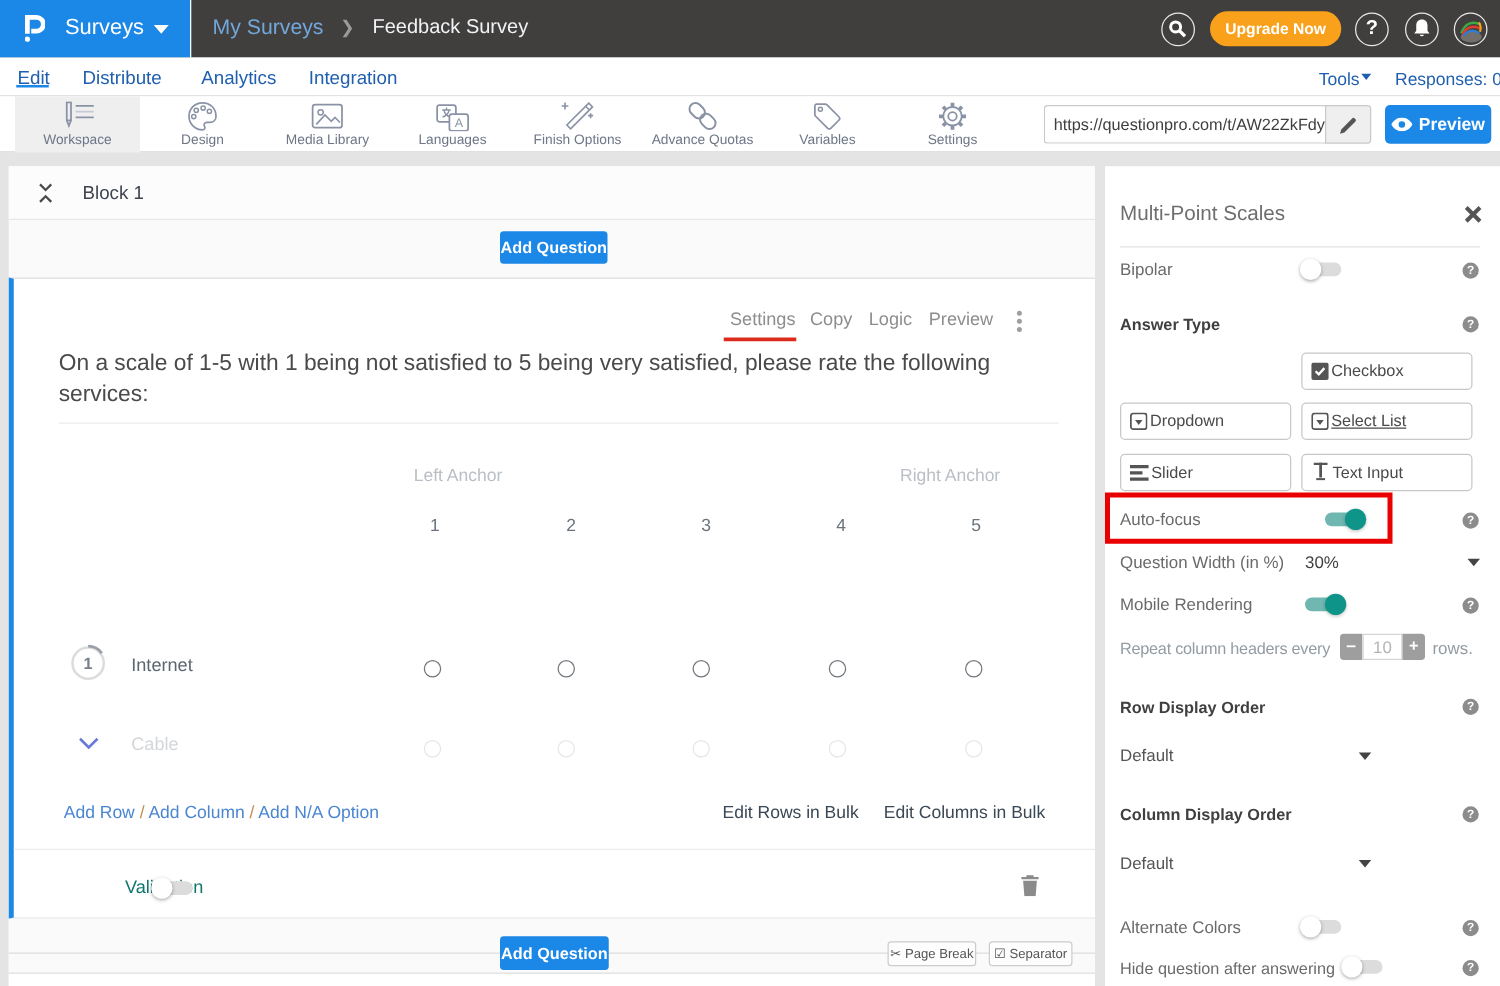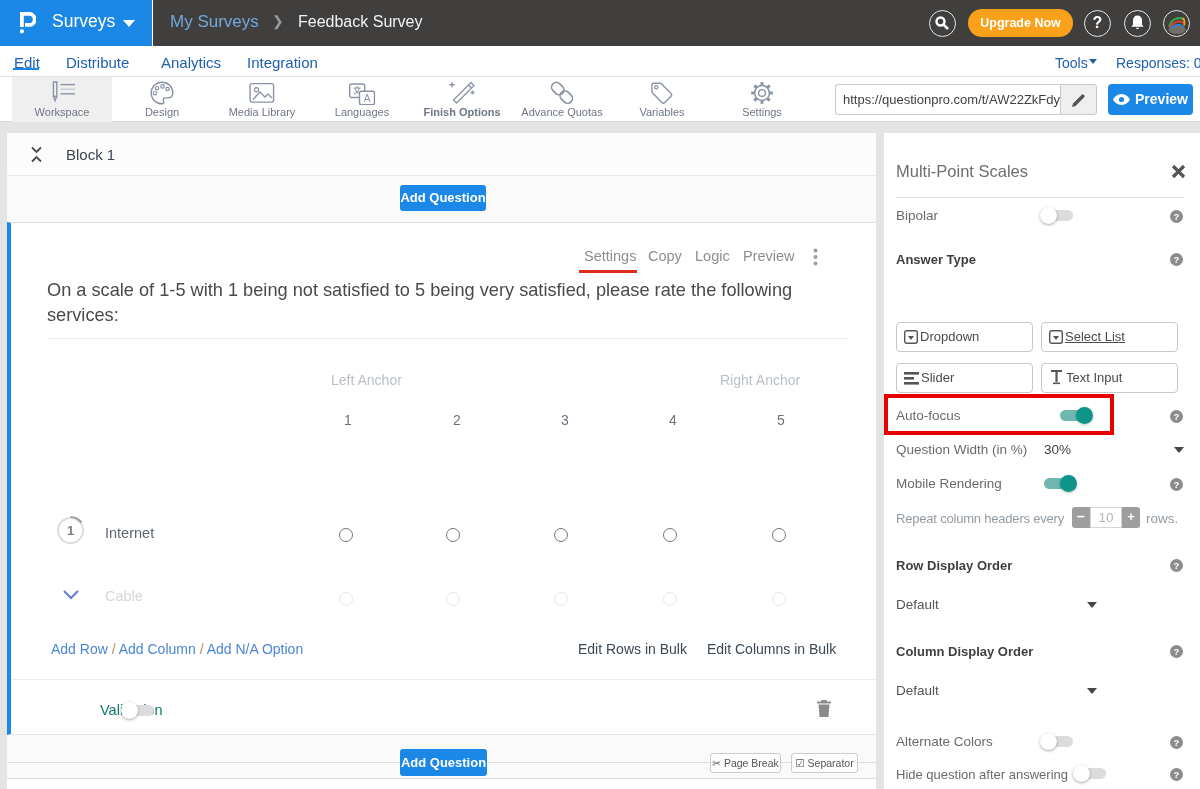--- a/index.html
+++ b/index.html
@@ -176,21 +176,21 @@
         <line x1="8.7" y1="5" x2="8.7" y2="7"></line>
         <line x1="5.3" y1="7" x2="12.1" y2="7"></line>
         <path d="M10.8,7 C10.2,10 8,12 5.5,12.6"></path>
         <path d="M6.6,7 C7.2,10 9.4,12 11.9,12.6"></path>
       </g>
       <rect x="11" y="10.2" width="15" height="13.5" rx="2" fill="#fff" stroke="#8a93a5" stroke-width="1.4"></rect>
       <text x="15.3" y="20.6" font-size="10" fill="#8a93a5" font-family="Liberation Sans">A</text>
     </svg>
     <div class="tlabel">Languages</div>
   </div>
-  <div class="tile" style="left:412px;font-weight:bold;">
+  <div class="tile" style="left:412px;">
     <svg class="ticon" width="27" height="24" viewBox="0 0 27 24">
       <g stroke="#8a93a5" stroke-width="1.3" fill="none">
         <path d="M22.5,1.5 l3,3 L8,22 l-3,-3 Z"></path>
         <line x1="20" y1="4" x2="23" y2="7"></line>
         <line x1="3.5" y1="1" x2="3.5" y2="6.5"></line>
         <line x1="0.8" y1="3.75" x2="6.2" y2="3.75"></line>
         <line x1="24" y1="9.5" x2="24" y2="13.5"></line>
         <line x1="22" y1="11.5" x2="26" y2="11.5"></line>
       </g>
     </svg>
@@ -336,20 +336,25 @@
   <div class="sbLbl" style="top:75px;">Bipolar</div>
   <div class="tog off" style="left:156px; top:74px;">
       <div class="track"></div>
       <div class="knob"></div>
     </div>
   <div class="help" style="top:77px;">?</div>
 
   <div class="sbBold" style="top:119px;">Answer Type</div>
   <div class="help" style="top:120px;">?</div>
 
+  <div class="atBtn" style="left:157px; top:149px;">
+    <svg class="atIcon" width="14" height="14" viewBox="0 0 14 14">
+        <rect x="0" y="0" width="14" height="14" rx="2" fill="#555"></rect>
+        <path d="M3.5,7 L6,9.5 L10.5,4.5" stroke="#fff" stroke-width="1.8" fill="none"></path>
+      </svg>Checkbox</div>
   <div class="atBtn" style="left:12px; top:189px;">
     <svg class="atIcon" width="14" height="14" viewBox="0 0 14 14">
         <rect x="0.7" y="0.7" width="12.6" height="12.6" rx="2" fill="none" stroke="#555" stroke-width="1.4"></rect>
         <path d="M4,6 h6 l-3,4 z" fill="#555"></path>
       </svg>Dropdown</div>
   <div class="atBtn" style="left:157px; top:189px;text-decoration:underline;">
     <svg class="atIcon" width="14" height="14" viewBox="0 0 14 14">
         <rect x="0.7" y="0.7" width="12.6" height="12.6" rx="2" fill="none" stroke="#555" stroke-width="1.4"></rect>
         <path d="M4,6 h6 l-3,4 z" fill="#555"></path>
       </svg>Select List</div>

